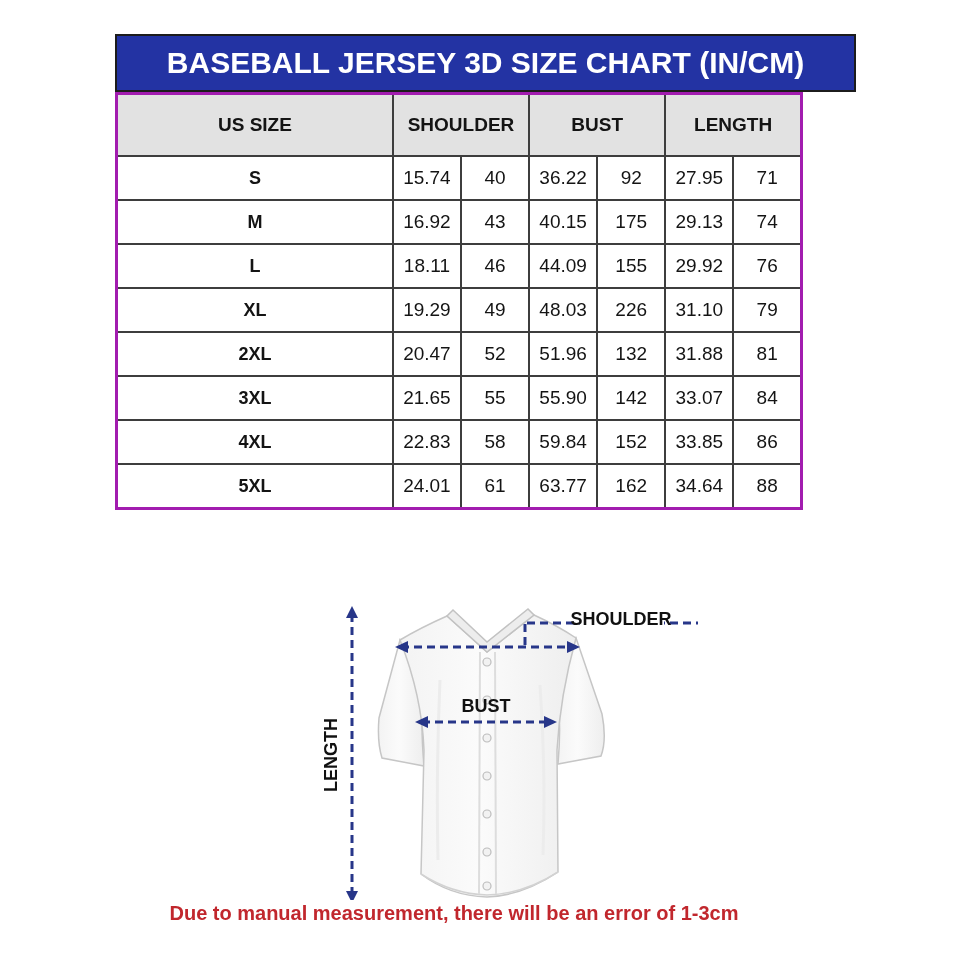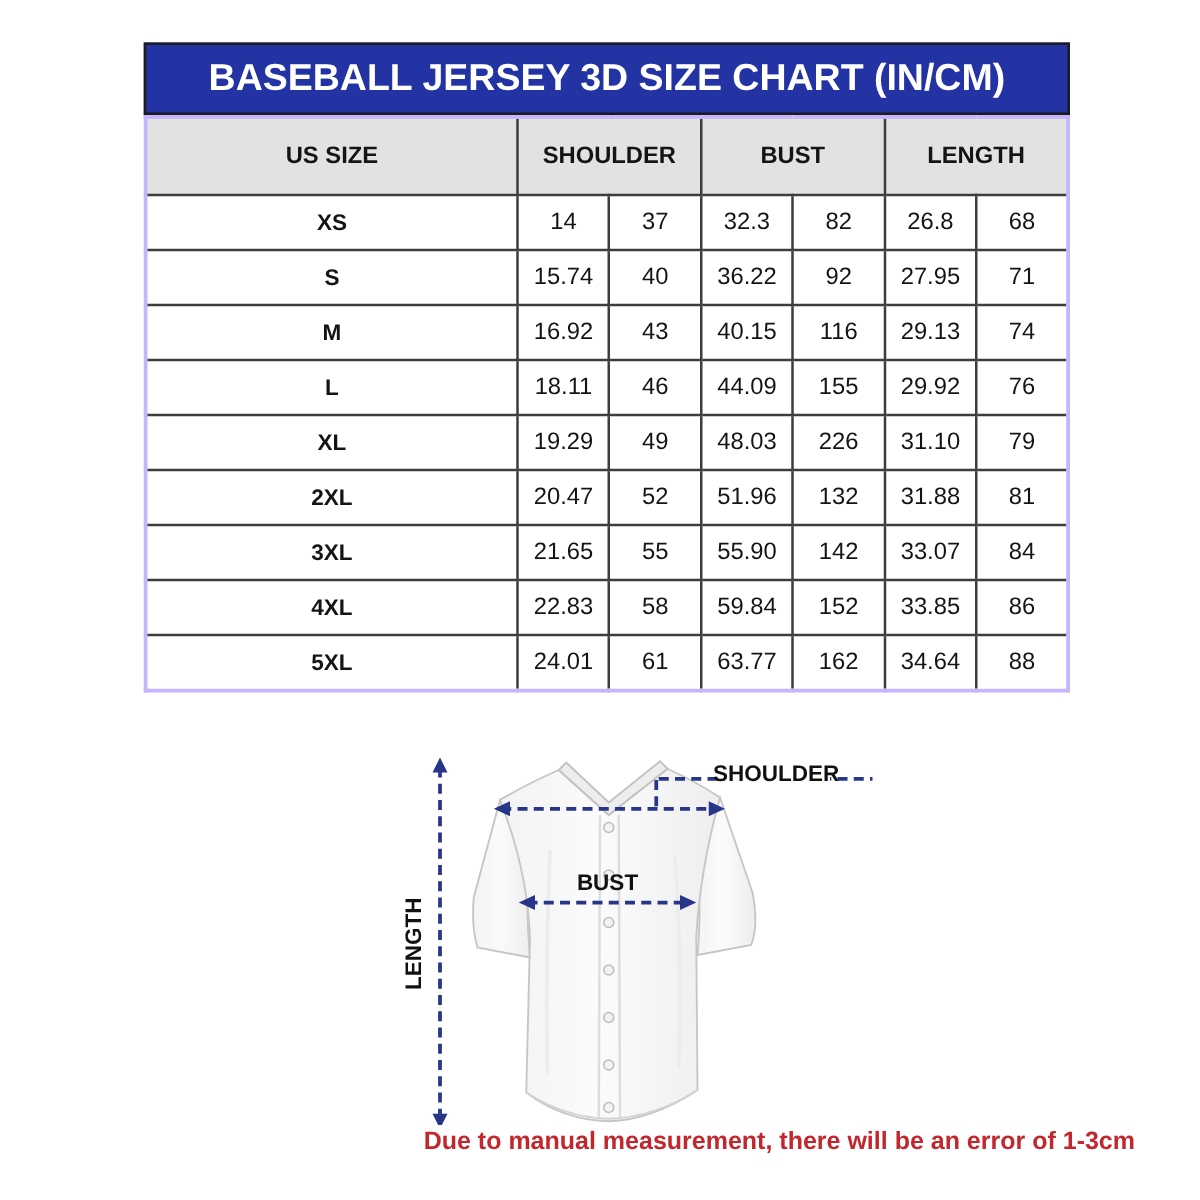--- a/index.html
+++ b/index.html
@@ -16,42 +16,42 @@
     background:#2333a3;border:2px solid #1c1c1c;box-sizing:border-box;
     display:flex;align-items:center;justify-content:center;
   }
   .title-bar span{
     color:#ffffff;font-weight:bold;font-size:30px;letter-spacing:0px;
     white-space:nowrap;
   }
 
   
   .size-table{
-    position:absolute;left:115px;top:92px;width:741px;
+    position:absolute;left:115px;top:92px;width:688px;
     border-collapse:collapse;table-layout:fixed;
-    border:3px solid #c4b5fd;
+    border:3px solid #a21caf;
   }
   .size-table td{
     border:2px solid #3d3d3d;text-align:center;vertical-align:middle;
     color:#141414;padding:0;
   }
   .size-table .col-size{width:25%;}
   .size-table .col-val{width:12.5%;}
   tr.row-group td{height:60px;background:#e2e2e2;font-weight:bold;font-size:19px;}
   tr.row-units td{height:43px;background:#ffffff;font-weight:bold;font-size:17px;}
   tr.row-data td{height:42px;background:#ffffff;font-size:19px;}
   tr.row-data td.size-cell{font-weight:bold;font-size:18px;}
 
   
   .diagram{position:absolute;left:0;top:600px;width:960px;height:300px;}
   .diagram svg{position:absolute;left:0;top:0;}
 
   
   .footer-note{
-    position:absolute;left:0;top:902px;width:908px;text-align:right;
+    position:absolute;left:0;top:902px;width:908px;text-align:center;
     color:#c1272d;font-weight:bold;font-size:20px;
   }
 </style>
 </head>
 <body>
 
 <div class="sheet">
 
   <div class="title-bar">
     <span>BASEBALL JERSEY 3D SIZE CHART (IN/CM)</span>
@@ -60,43 +60,34 @@
   <table class="size-table">
     <tbody>
         <tr class="row-group">
       <td class="col-size">US SIZE</td>
       <td class="col-val" colspan="2">SHOULDER</td>
       <td class="col-val" colspan="2">BUST</td>
       <td class="col-val" colspan="2">LENGTH</td>
     </tr>
 
     <tr class="row-data">
-      <td class="size-cell">XS</td>
-      <td>14</td>
-      <td>37</td>
-      <td>32.3</td>
-      <td>82</td>
-      <td>26.8</td>
-      <td>68</td>
-    </tr>
-    <tr class="row-data">
       <td class="size-cell">S</td>
       <td>15.74</td>
       <td>40</td>
       <td>36.22</td>
       <td>92</td>
       <td>27.95</td>
       <td>71</td>
     </tr>
     <tr class="row-data">
       <td class="size-cell">M</td>
       <td>16.92</td>
       <td>43</td>
       <td>40.15</td>
-      <td>116</td>
+      <td>175</td>
       <td>29.13</td>
       <td>74</td>
     </tr>
     <tr class="row-data">
       <td class="size-cell">L</td>
       <td>18.11</td>
       <td>46</td>
       <td>44.09</td>
       <td>155</td>
       <td>29.92</td>

